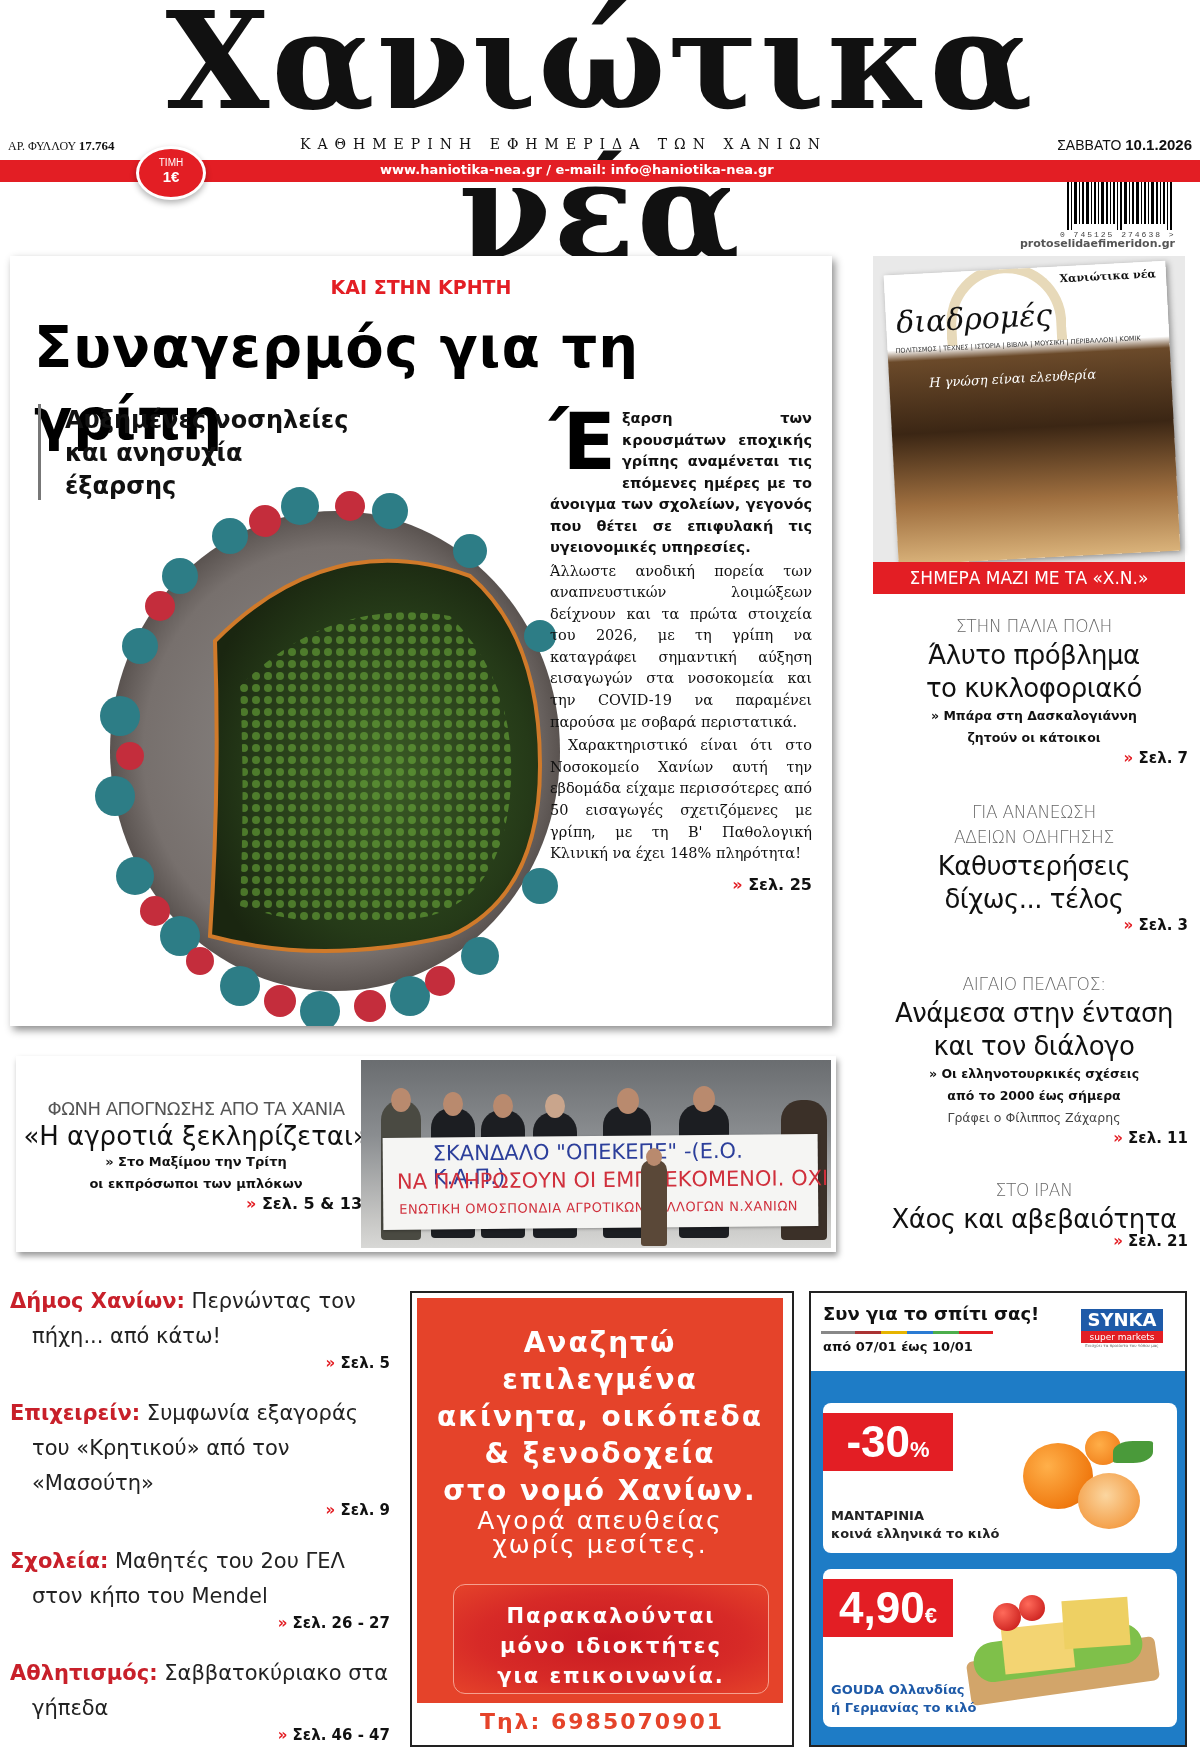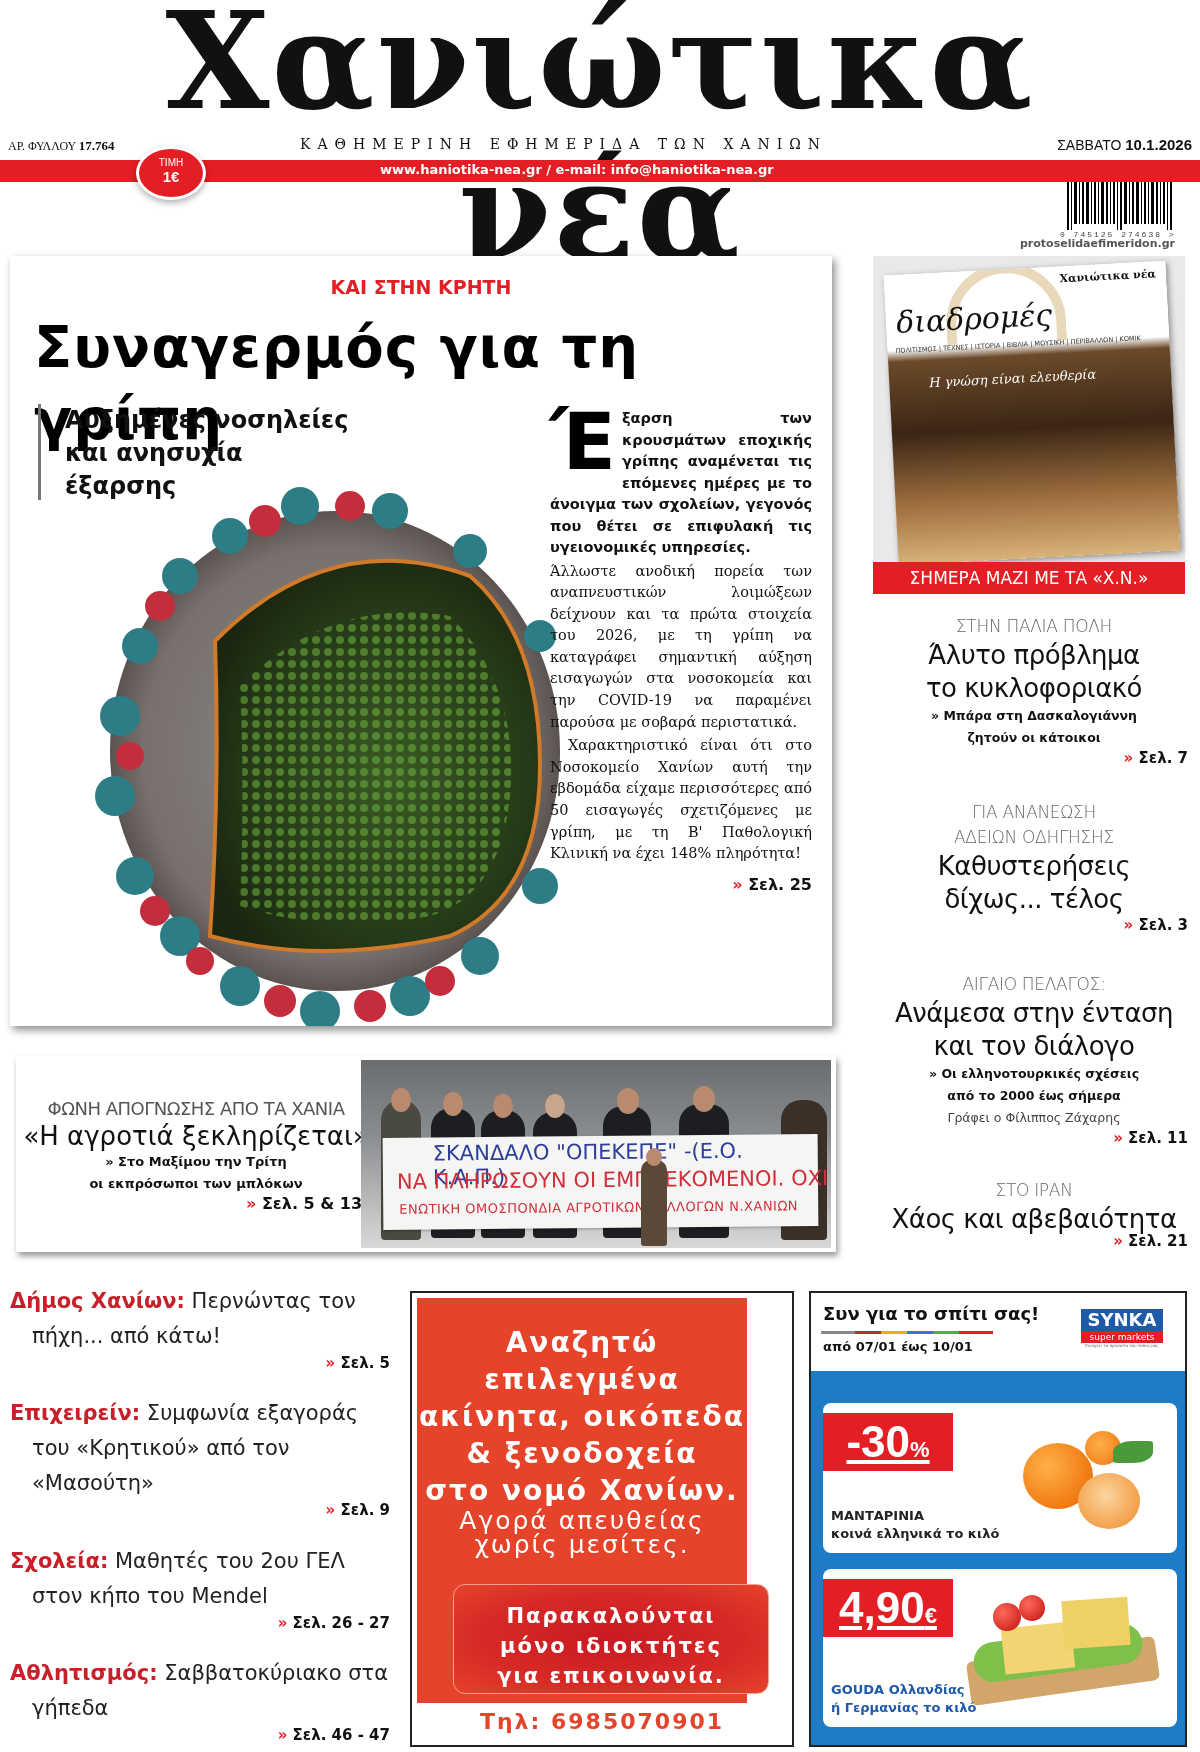--- a/index.html
+++ b/index.html
@@ -100,41 +100,41 @@
   .side-ref { text-align: right; padding-right: 4px; font-size: 15px; }
 
   
   .brief { position: absolute; left: 10px; width: 384px; }
   .brief-text { font-size: 21px; line-height: 35px; color: #222; padding-left: 22px; text-indent: -22px; }
   .brief-text .cat { color: #c8202a; font-weight: bold; }
   .brief-ref { text-align: right; font-size: 15px; padding-right: 4px; }
 
   
   .re-ad { position: absolute; left: 410px; top: 1291px; width: 384px; height: 456px; border: 2px solid #222; background: #fff; }
-  .re-inner { position: absolute; left: 5px; top: 5px; width: 330px; height: 405px; background: #e5432a; text-align: center; color: #fff; }
+  .re-inner { position: absolute; left: 5px; top: 5px; width: 366px; height: 405px; background: #e5432a; text-align: center; color: #fff; }
   .re-main { font-family: "DejaVu Sans", sans-serif; font-weight: bold; font-size: 28px; line-height: 37px; margin-top: 26px; letter-spacing: 2px; }
   .re-sub { font-weight: normal; font-size: 25px; line-height: 24px; letter-spacing: 2px; }
   .re-box { position: absolute; left: 36px; top: 286px; width: 316px; height: 110px; border-radius: 12px; border: 1px solid #f6a08f;
     background: radial-gradient(ellipse at center, #c81a22 0%, #d72a27 60%, #e5432a 100%); }
   .re-box div { font-weight: bold; font-size: 21px; line-height: 30px; margin-top: 16px; letter-spacing: 2px; }
   .re-phone { position: absolute; left: 0; top: 416px; width: 380px; text-align: center; color: #e5432a; font-weight: bold; font-size: 22px; letter-spacing: 2px; }
 
   
   .sm-ad { position: absolute; left: 809px; top: 1291px; width: 378px; height: 456px; border: 2px solid #222; background: #1e7cc6; }
   .sm-top { position: absolute; left: 0; top: 0; width: 374px; height: 78px; background: #fff; }
   .sm-slogan { position: absolute; left: 12px; top: 10px; font-weight: bold; font-size: 18px; color: #111; }
   .sm-stripe { position: absolute; left: 10px; top: 38px; width: 172px; height: 3px;
     background: linear-gradient(90deg, #888 0 20%, #a33 20% 35%, #e6b400 35% 50%, #2a7bd3 50% 65%, #4cae4c 65% 80%, #e31e24 80% 100%); }
   .sm-dates { position: absolute; left: 12px; top: 46px; font-weight: bold; font-size: 13px; }
   .sm-logo { position: absolute; right: 22px; top: 16px; width: 82px; text-align: center; }
   .sm-logo .nm { background: #1e5aa8; color: #fff; font-weight: bold; font-size: 18px; line-height: 22px; }
   .sm-logo .sb { background: #e31e24; color: #fff; font-size: 9px; line-height: 12px; }
   .sm-logo .tg { color: #666; font-size: 4px; }
   .sm-card { position: absolute; left: 12px; width: 354px; height: 150px; background: #fff; border-radius: 8px; overflow: hidden; }
-  .sm-tag { position: absolute; left: 0; top: 10px; width: 130px; height: 58px; background: #e31e24; color: #fff; font-weight: bold; font-size: 44px; line-height: 58px; text-align: center; font-family: "Liberation Sans", sans-serif; text-decoration: underline; }
+  .sm-tag { position: absolute; left: 0; top: 10px; width: 130px; height: 58px; background: #e31e24; color: #fff; font-weight: bold; font-size: 44px; line-height: 58px; text-align: center; font-family: "Liberation Sans", sans-serif; }
   .sm-tag small { font-size: 22px; }
   .sm-prod { position: absolute; left: 8px; bottom: 10px; font-weight: bold; font-size: 13px; line-height: 18px; color: #222; }
   .sm-prod.blue { color: #1e5aa8; }
   .fruit { position: absolute; border-radius: 50%; }
 </style>
 </head>
 <body>
 
 <div class="masthead-title">Χανιώτικα νέα</div>
 <div class="issue-no">

